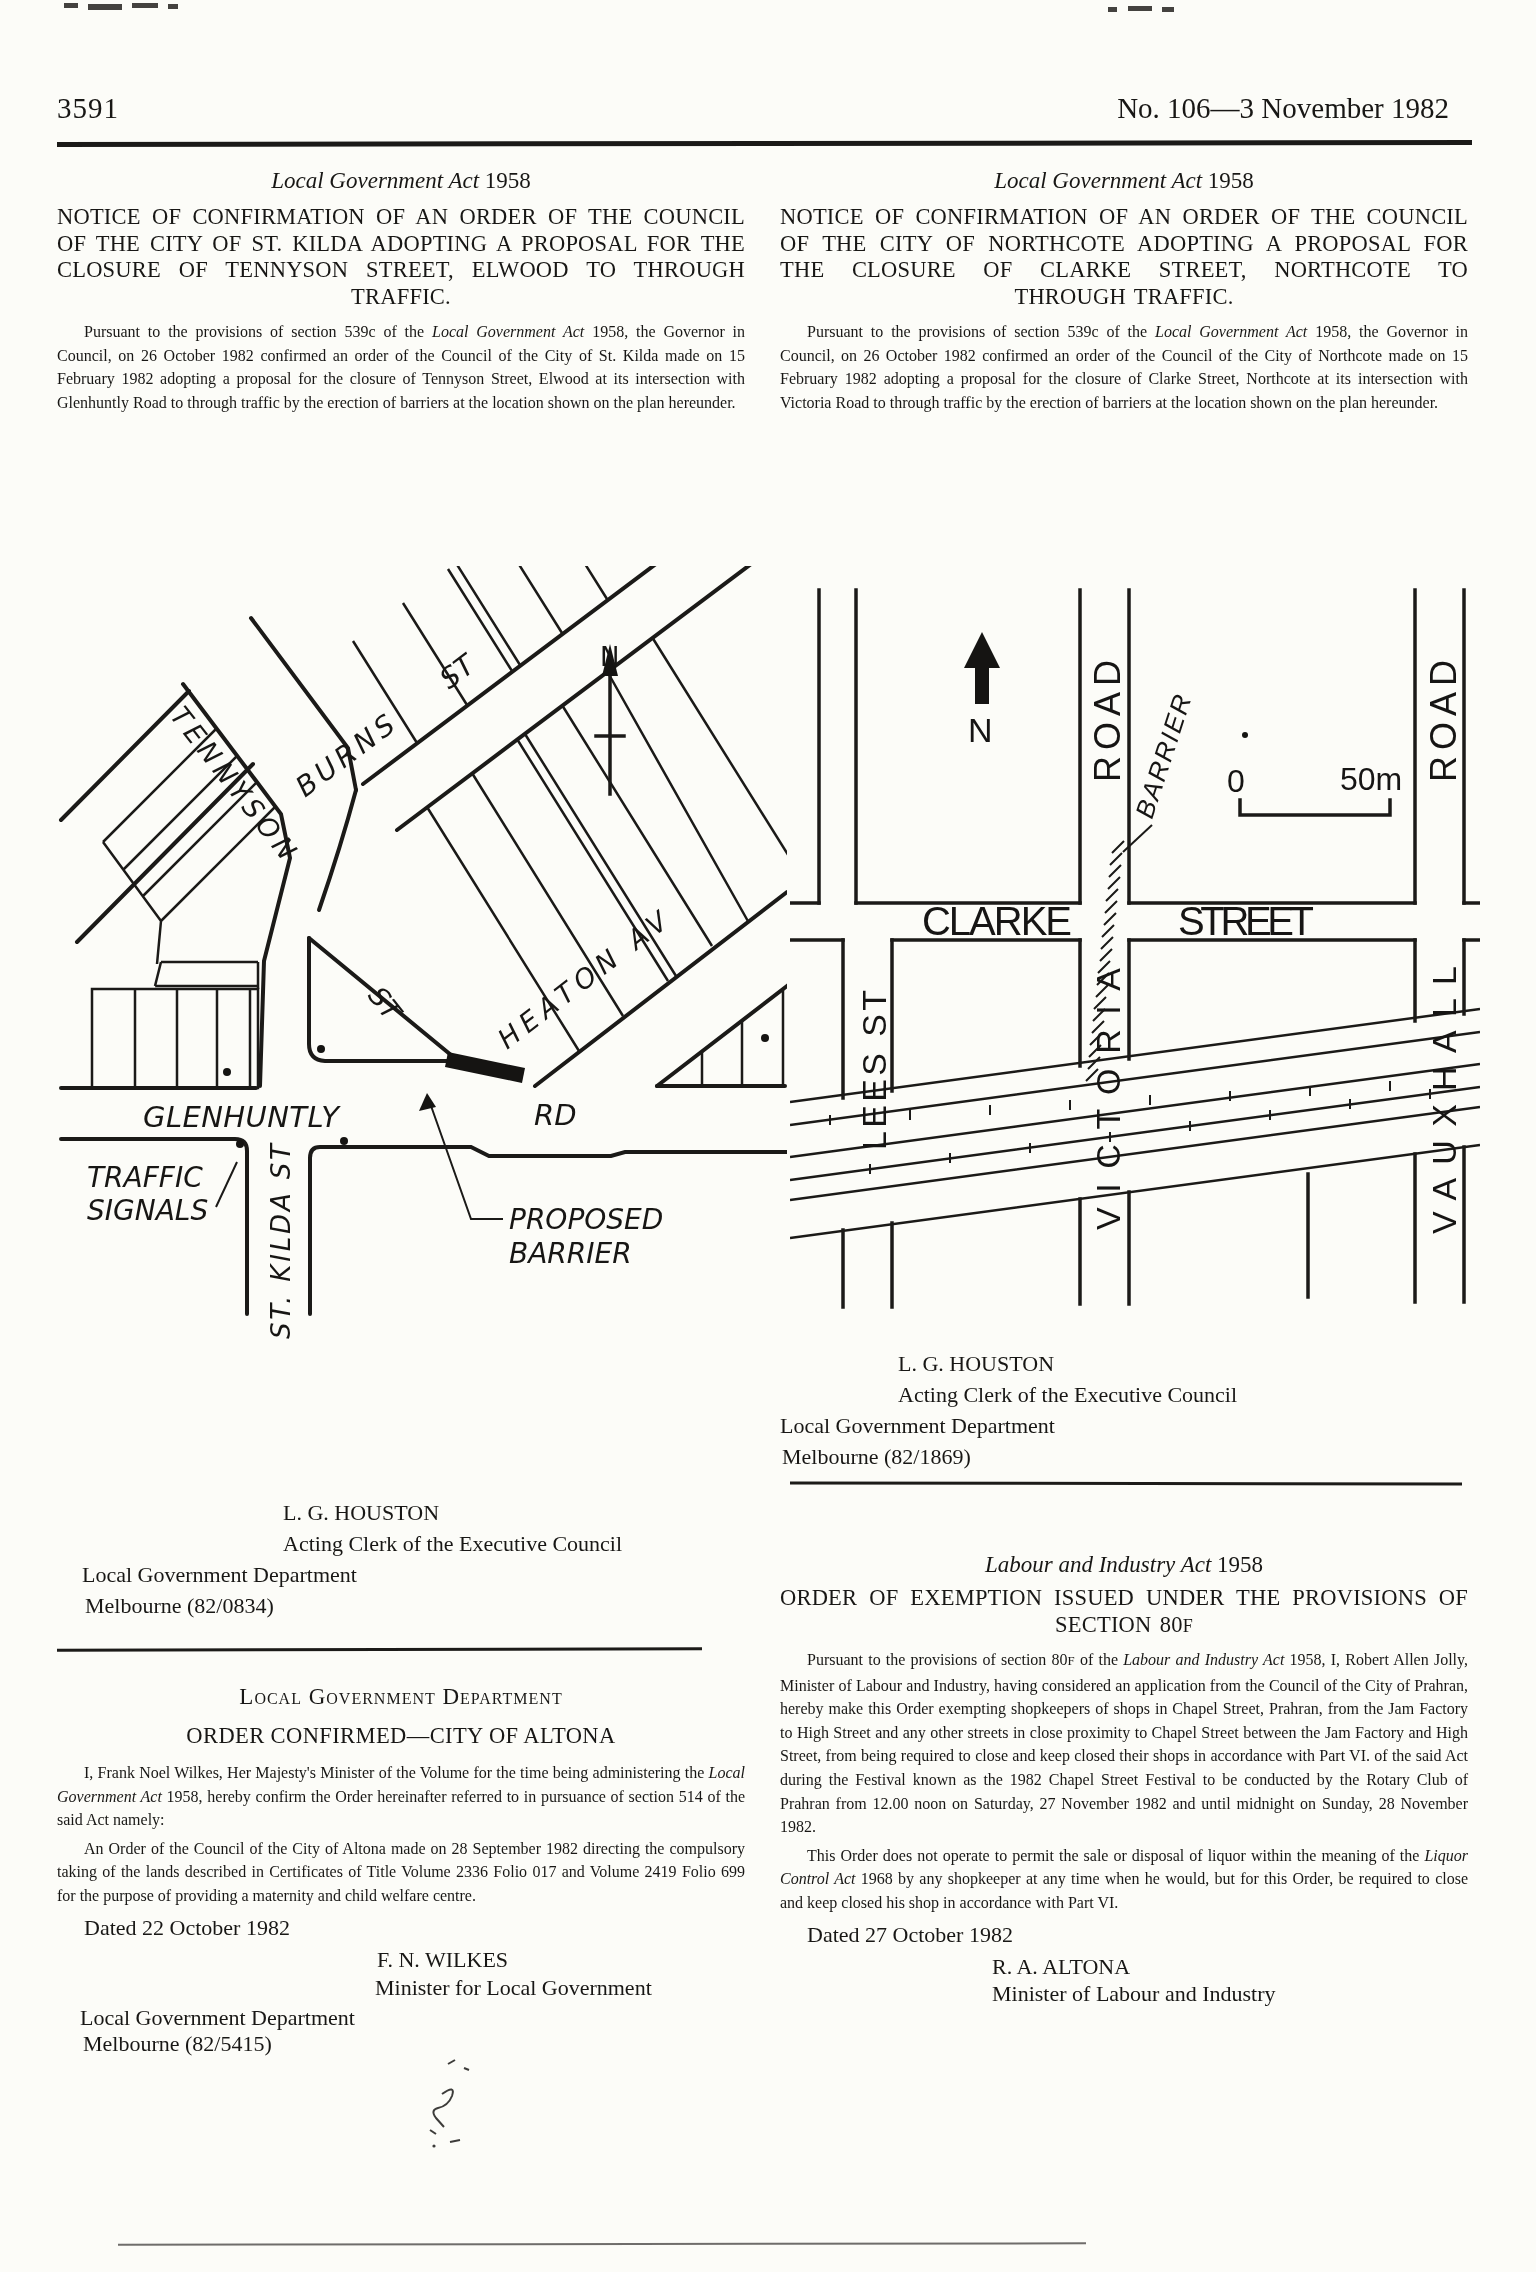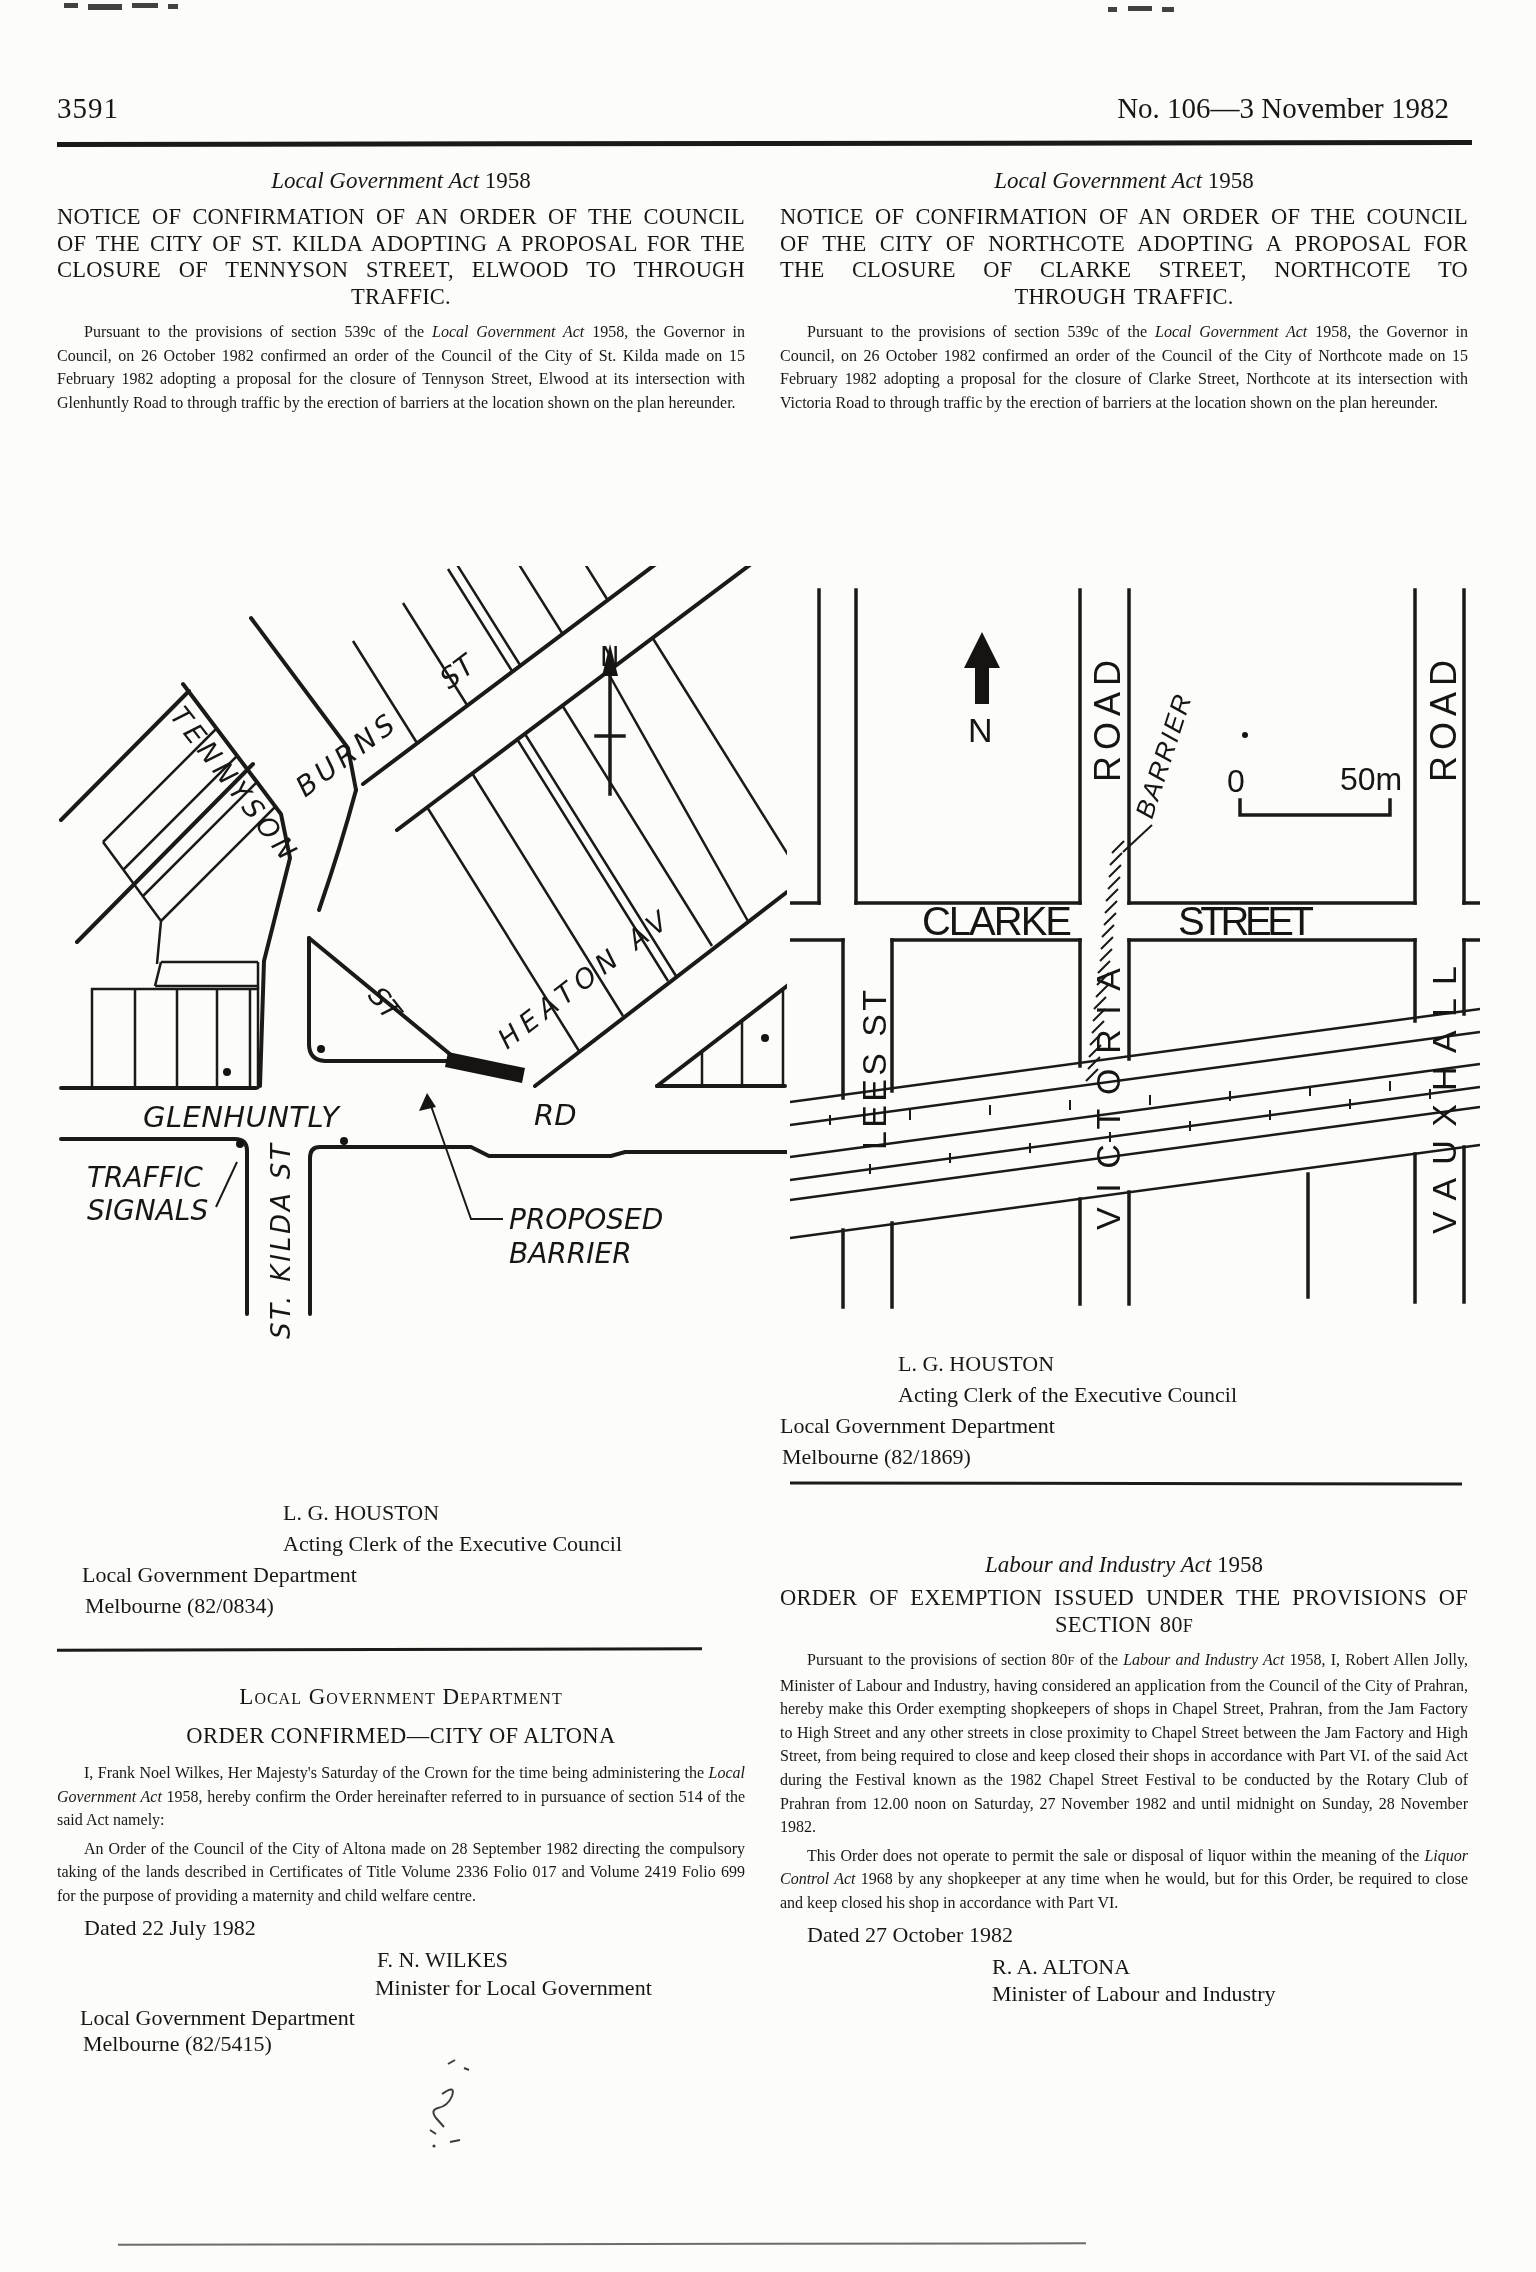--- a/index.html
+++ b/index.html
@@ -71,24 +71,24 @@
     <div class="sig-line" style="padding-left:25px;">Local Government Department</div>
     <div class="sig-line" style="padding-left:28px;">Melbourne (82/0834)</div>
   </div>
 
   <div class="divider" style="top:1648px;left:0;width:645px;transform:rotate(-0.15deg);"></div>
 
   <div class="abs" style="top:1684px;width:688px;">
     <div class="sc-head">Local Government Department</div>
     <div class="order-head">ORDER CONFIRMED—CITY OF ALTONA</div>
     <p class="bp" style="margin-top:12px;">
-      <span>I, Frank Noel Wilkes, Her Majesty's Saturday of the Crown for the time being administering the </span><i>Local Government Act</i><span> 1958, hereby confirm the Order hereinafter referred to in pursuance of section 514 of the said Act namely:</span>
+      <span>I, Frank Noel Wilkes, Her Majesty's Minister of the Volume for the time being administering the </span><i>Local Government Act</i><span> 1958, hereby confirm the Order hereinafter referred to in pursuance of section 514 of the said Act namely:</span>
     </p>
     <p class="bp">An Order of the Council of the City of Altona made on 28 September 1982 directing the compulsory taking of the lands described in Certificates of Title Volume 2336 Folio 017 and Volume 2419 Folio 699 for the purpose of providing a maternity and child welfare centre.</p>
-    <div class="dated">Dated 22 July 1982</div>
+    <div class="dated">Dated 22 October 1982</div>
     <div class="sig-line" style="padding-left:320px;margin-top:4px;">F. N. WILKES</div>
     <div class="sig-line" style="padding-left:318px;line-height:26px;">Minister for Local Government</div>
     <div class="sig-line" style="padding-left:23px;line-height:26px;margin-top:4px;">Local Government Department</div>
     <div class="sig-line" style="padding-left:26px;line-height:26px;">Melbourne (82/5415)</div>
   </div>
 </section>
 
 <section class="col" style="left:780px;top:0;">
   <div class="abs act-line" style="top:168px;width:688px;">
     <i>Local Government Act</i><span> 1958</span>

